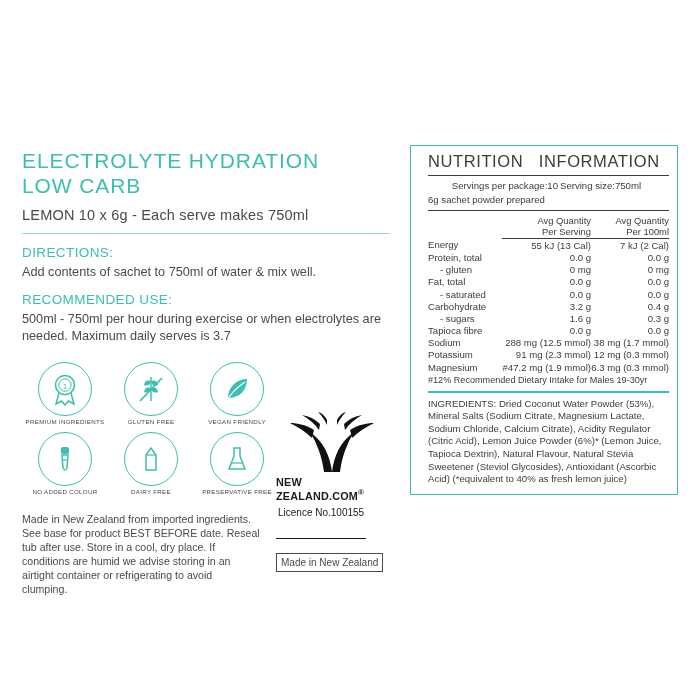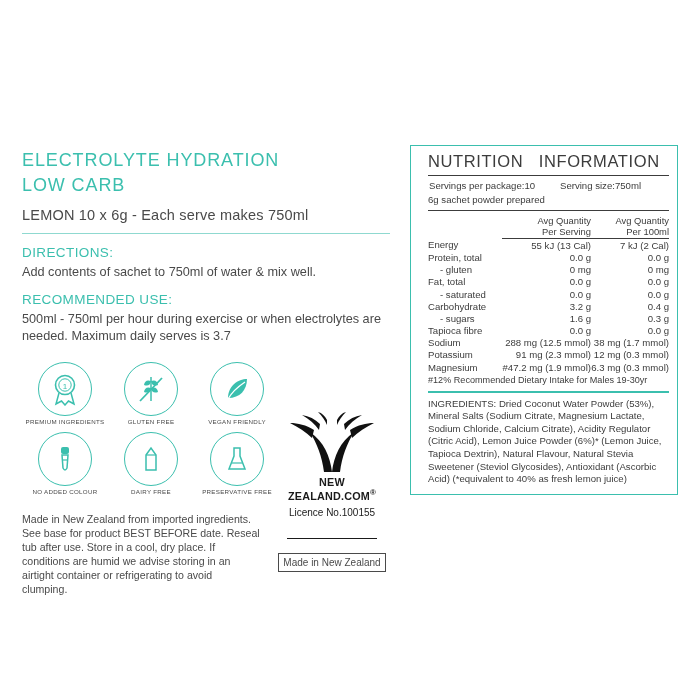--- a/index.html
+++ b/index.html
@@ -24,21 +24,21 @@
 
   
   .left {
     position: absolute;
     left: 22px;
     top: 148px;
     width: 368px;
   }
   .title {
     color: #3bbfae;
-    font-size: 18px;
+    font-size: 21px;
     letter-spacing: 0.9px;
     line-height: 25px;
     font-weight: 400;
   }
   .subtitle {
     color: #4a4a4a;
     font-size: 14.5px;
     margin-top: 9px;
     letter-spacing: 0.2px;
   }
@@ -101,21 +101,20 @@
     color: #4a4a4a;
     width: 238px;
   }
 
   
   .nz-block {
     position: absolute;
     left: 276px;
     top: 412px;
     width: 112px;
-    text-align: center;
   }
   .nz-fern {
     width: 96px;
     height: 62px;
     margin: 0 auto;
   }
   .nz-title {
     font-size: 10.8px;
     font-weight: bold;
     letter-spacing: 0.2px;
@@ -326,21 +325,21 @@
     <div class="nz-made">Made in New Zealand</div>
   </div>
 
   <div class="right">
     <div class="nut-title">NUTRITION   INFORMATION</div>
     <div class="nut-divider"></div>
     <div class="nut-sub">
       <table style="width:100%; border-collapse:collapse; font-size:9.6px;">
         <tbody>
             <tr>
-          <td style="text-align:left;margin-left:48px;">Servings per package:10</td>
+          <td style="text-align:right;margin-left:48px;">Servings per package:10</td>
           <td style="text-align:left; width:108px;">Serving size:750ml</td>
         </tr>
       </tbody>
         </table>
       <div>6g sachet powder prepared</div>
     </div>
     <div class="nut-divider"></div>
 
     <table class="nut">
       <tbody>

